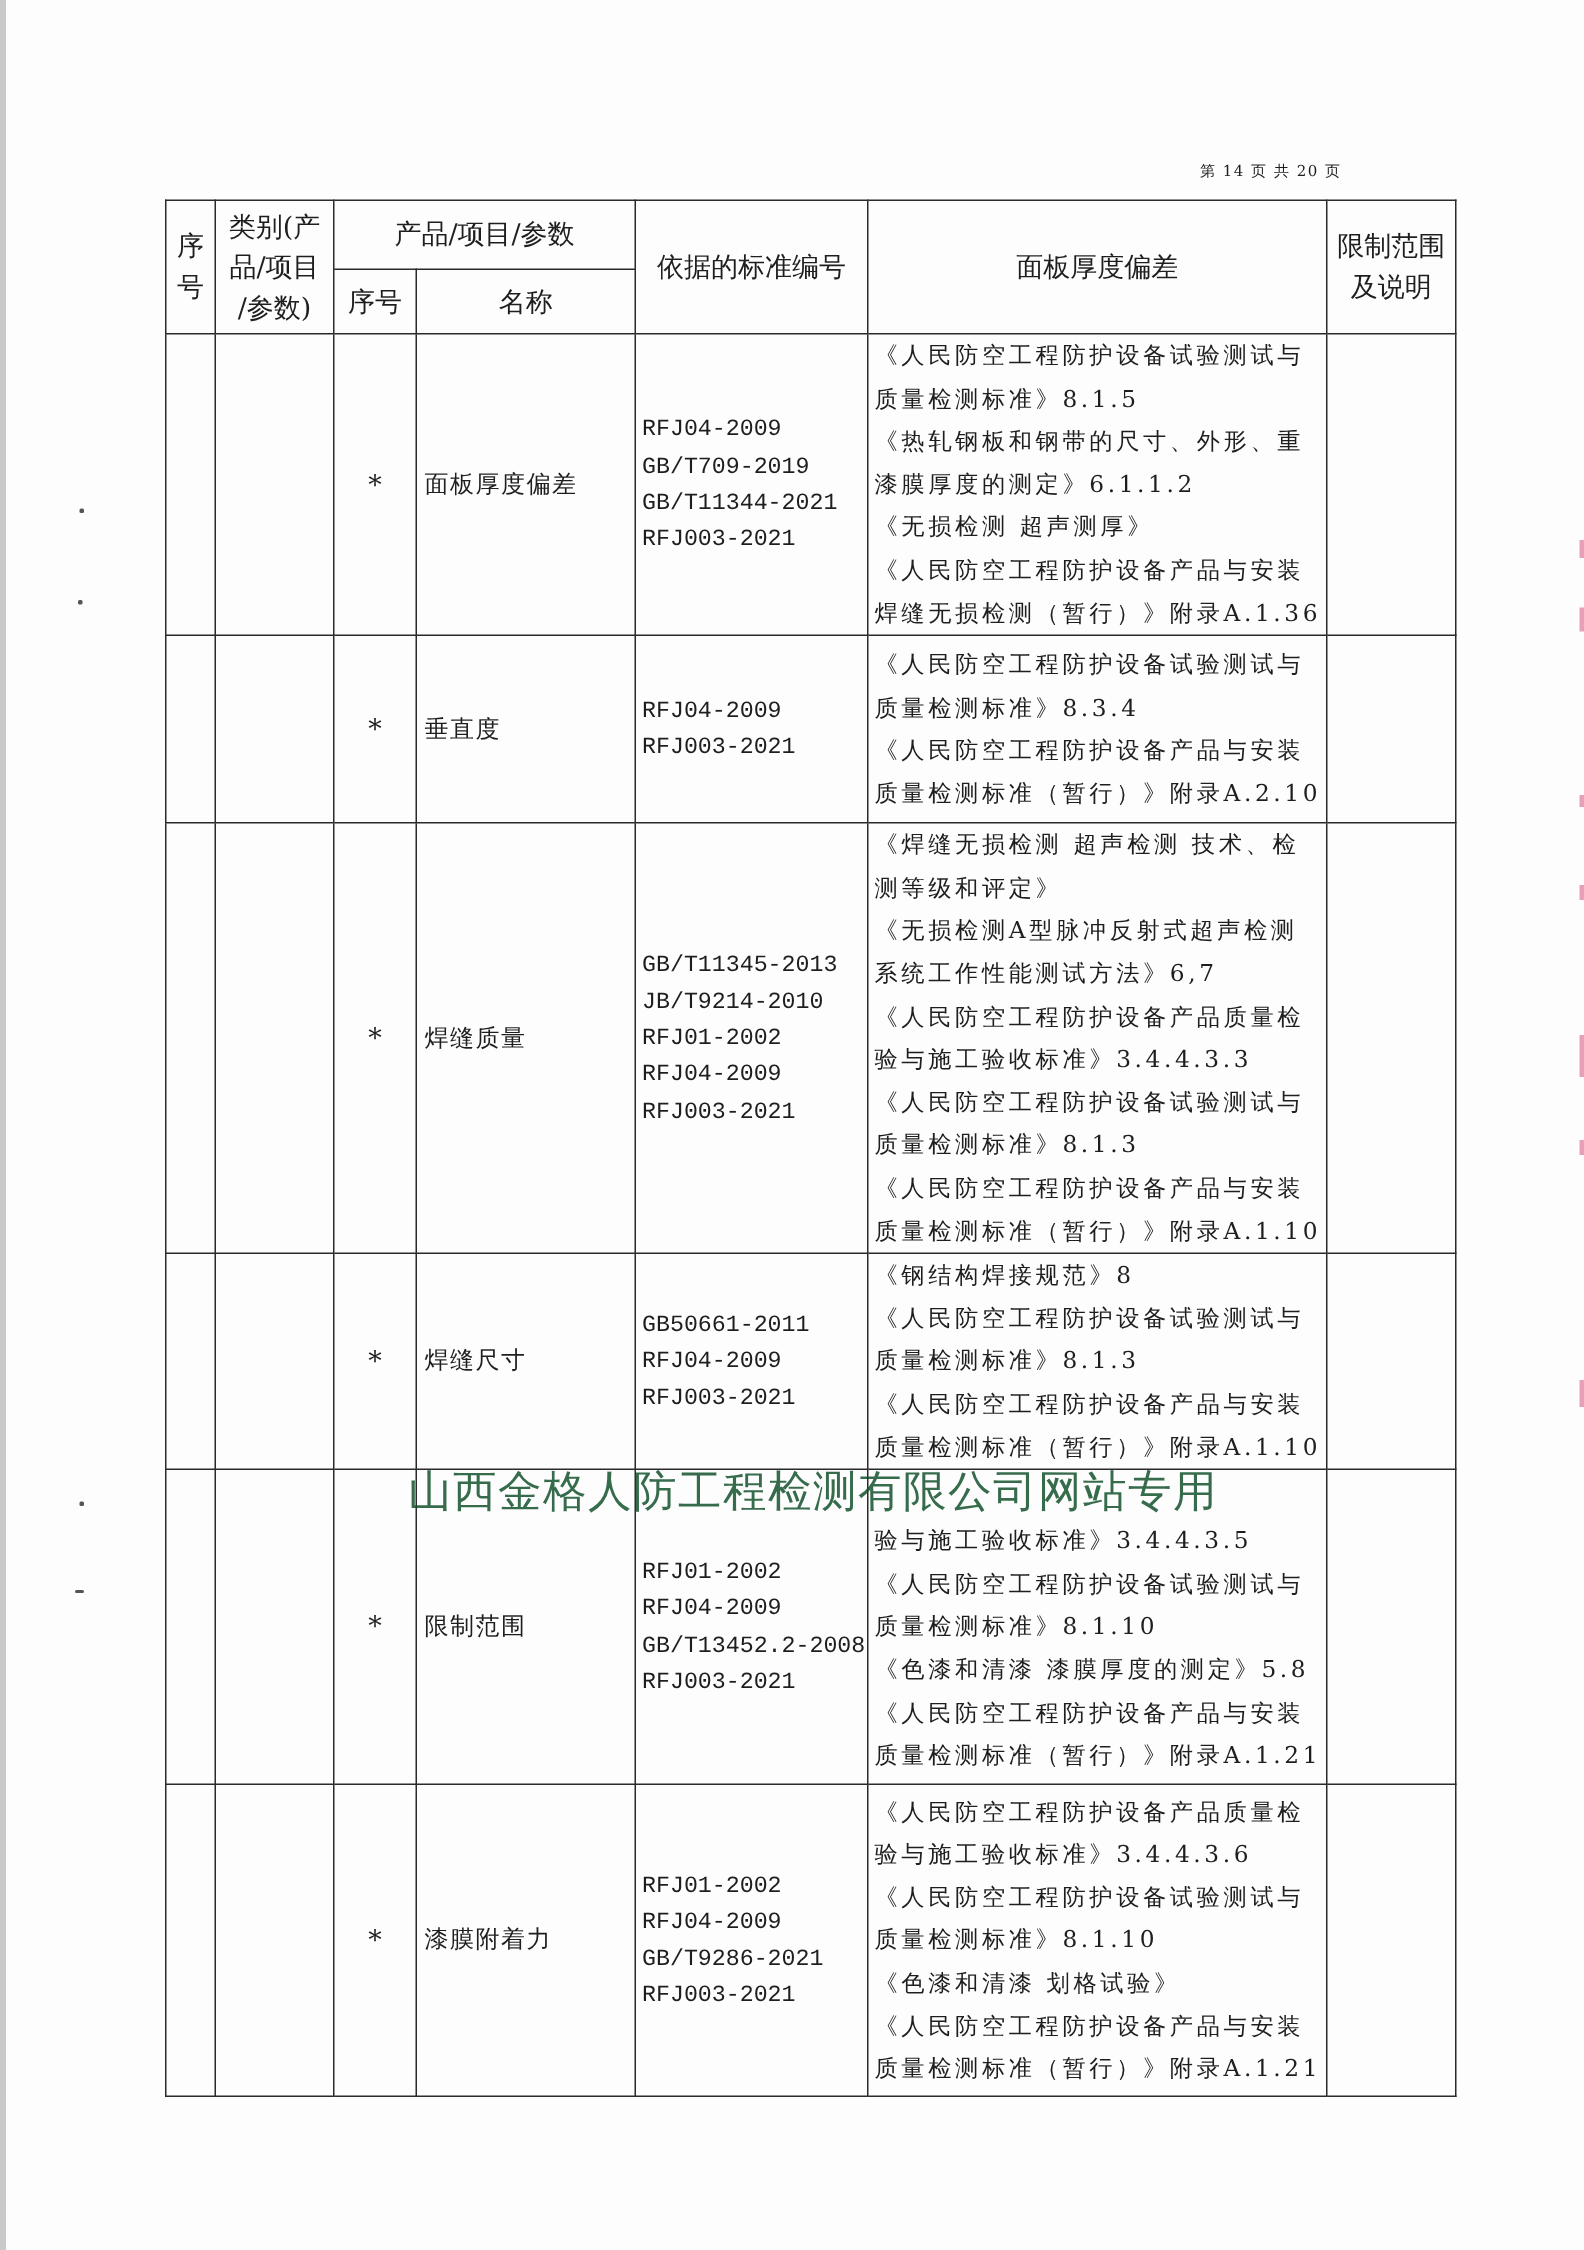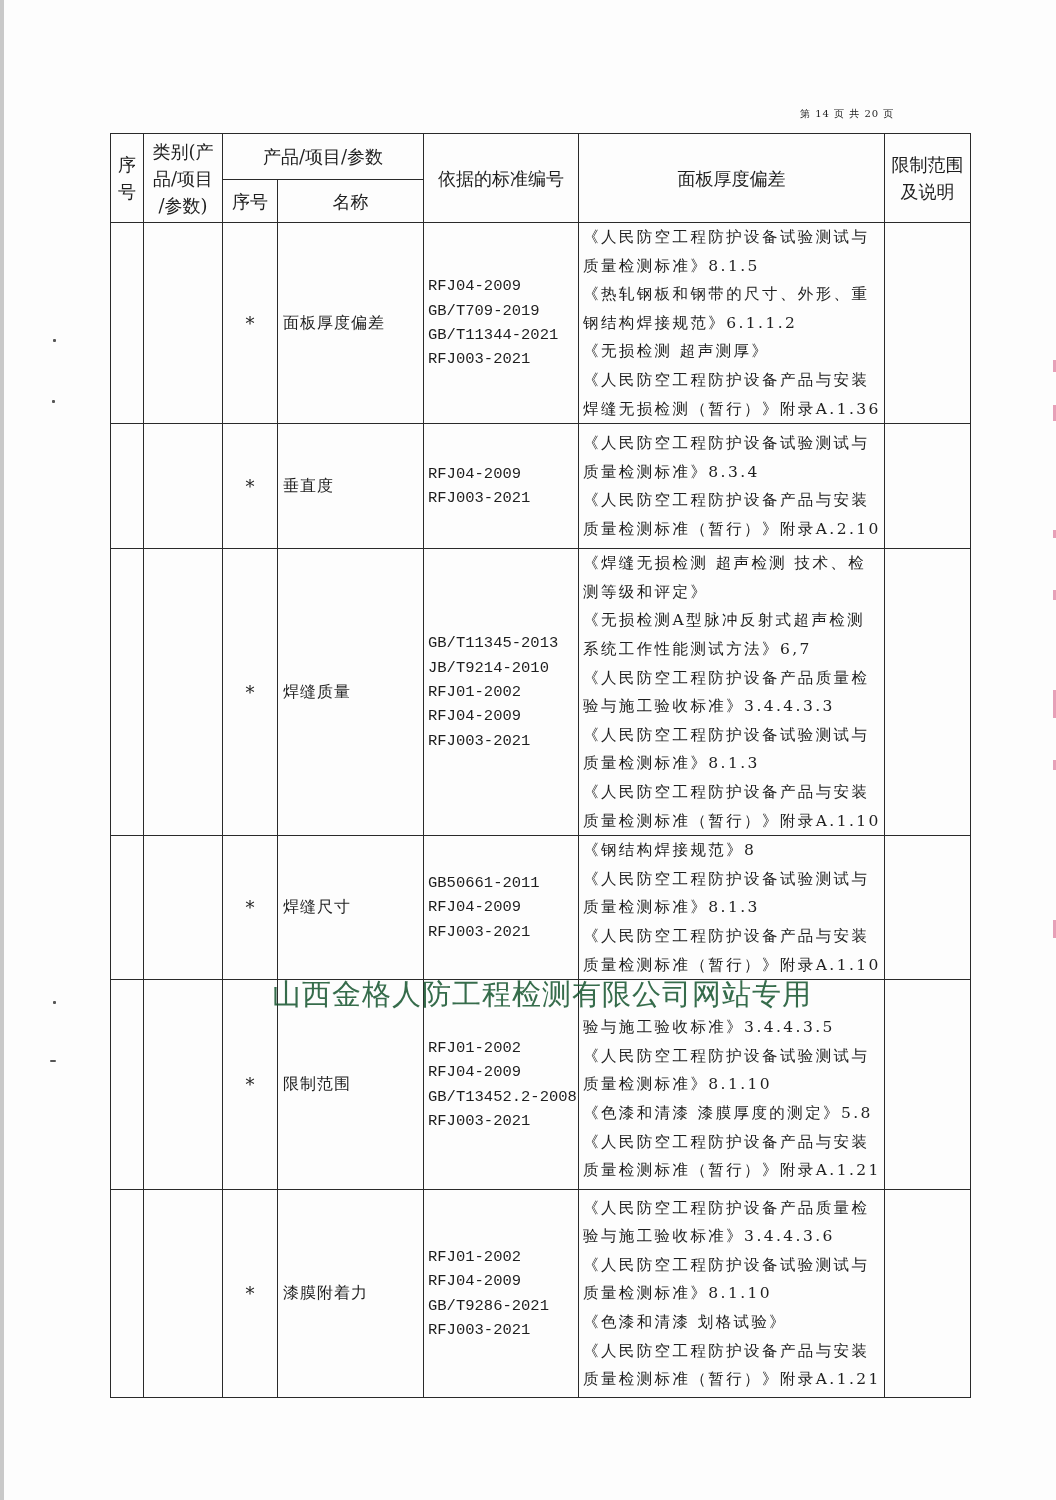--- a/index.html
+++ b/index.html
@@ -91,21 +91,21 @@
       <td class="codes">
         <span class="line">RFJ04-2009</span>
         <span class="line">GB/T709-2019</span>
         <span class="line">GB/T11344-2021</span>
         <span class="line">RFJ003-2021</span>
       </td>
       <td class="stdnames">
         <span class="line">《人民防空工程防护设备试验测试与</span>
         <span class="line">质量检测标准》8.1.5</span>
         <span class="line">《热轧钢板和钢带的尺寸、外形、重</span>
-        <span class="line">钢结构焊接规范》6.1.1.2</span>
+        <span class="line">漆膜厚度的测定》6.1.1.2</span>
         <span class="line">《无损检测 超声测厚》</span>
         <span class="line">《人民防空工程防护设备产品与安装</span>
         <span class="line">焊缝无损检测（暂行）》附录A.1.36</span>
       </td>
       <td></td>
     </tr>
 
     <tr style="height:125px">
       <td class="seq"></td>
       <td></td>

